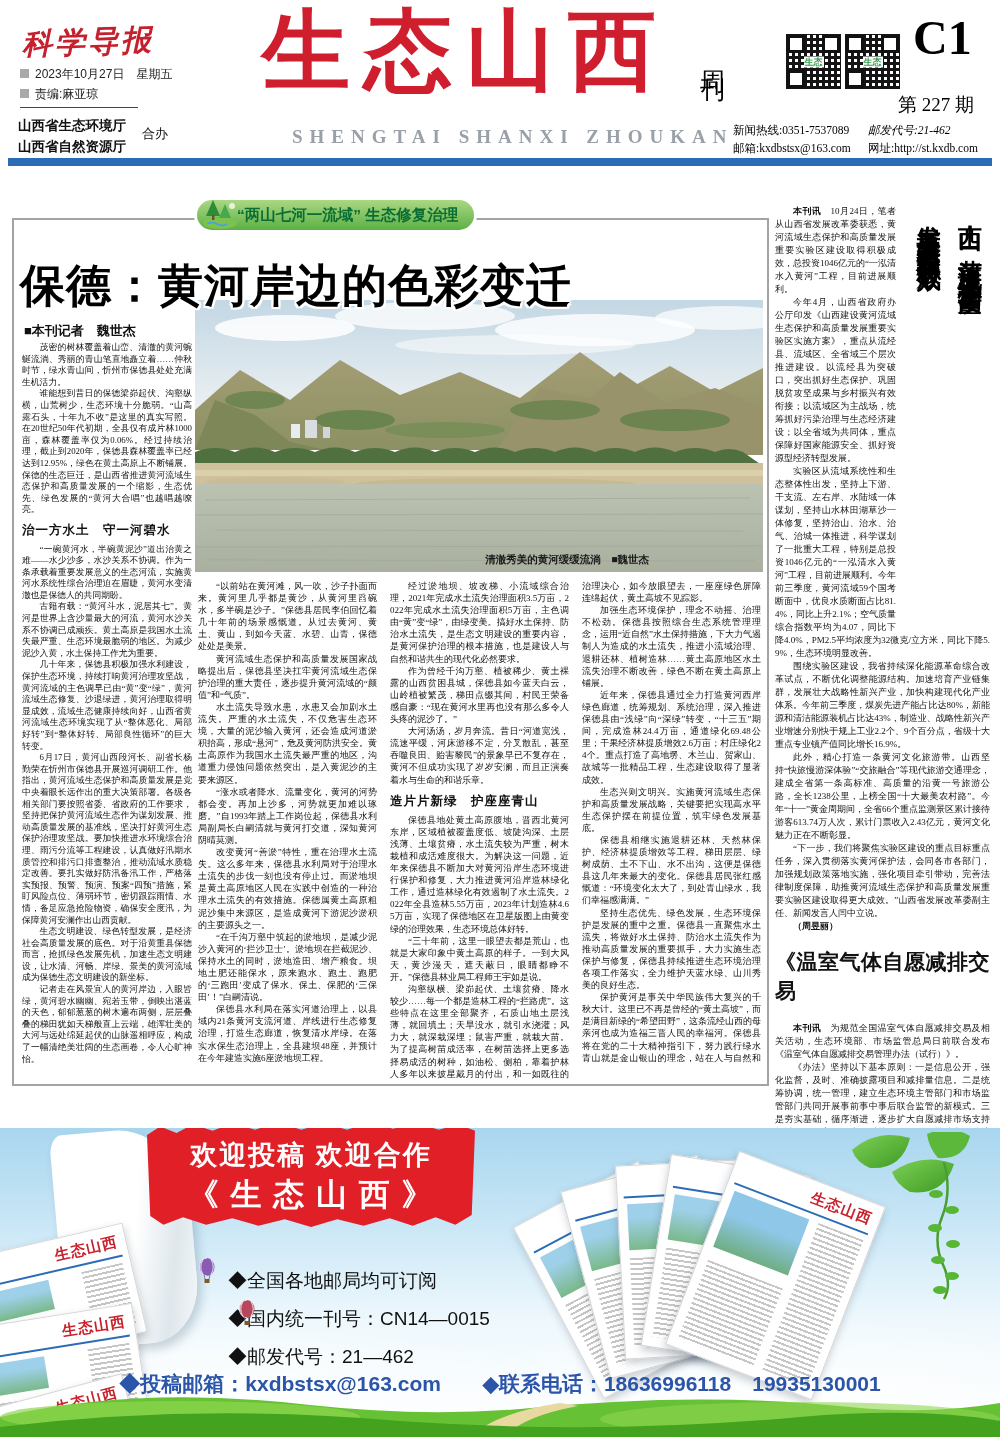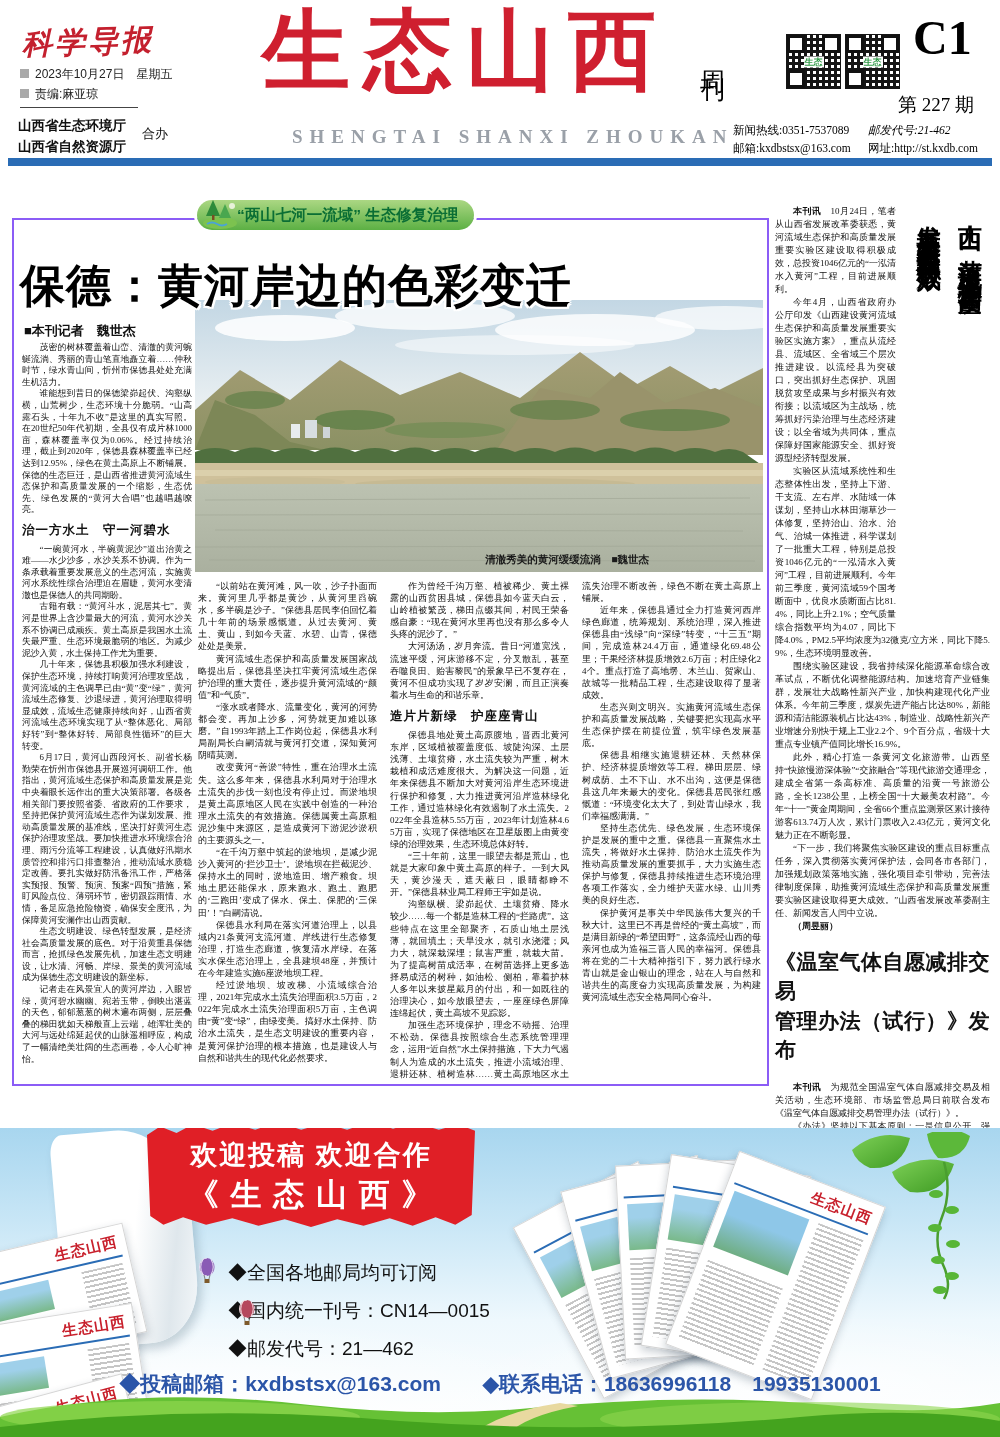--- a/index.html
+++ b/index.html
@@ -22,21 +22,21 @@
       repeating-linear-gradient(90deg,#151515 0 3px,#fff 3px 6px);outline:2px solid #fff;}
   .qr i{position:absolute;width:12px;height:12px;border:3px solid #111;background:#fff;}
   .qr i.c1{top:1px;left:1px}.qr i.c2{top:1px;right:1px}.qr i.c3{bottom:1px;left:1px}
   .qr b{position:absolute;left:50%;top:50%;transform:translate(-50%,-50%);background:#fff;color:#2f9a46;font-size:9px;line-height:1;padding:1px;font-weight:bold;}
   .pagecode{left:913px;top:10px;font-size:48px;font-weight:bold;color:#000;}
   .issue{left:898px;top:92px;font-size:19px;color:#000;}
   .contact{font-size:11.5px;color:#000;}
   .bluebar{left:8px;top:158px;width:984px;height:8px;background:#2a6cb5;}
 
   
-  .main-box{left:12px;top:218px;width:753px;height:864px;border:2px solid #8b5cf6;background:#fff;}
+  .main-box{left:12px;top:218px;width:753px;height:864px;border:2px solid #a3a3a3;background:#fff;}
   .badge{left:183px;top:-20px;height:30px;border-radius:16px;padding:0 16px 0 40px;display:flex;align-items:center;
          background:linear-gradient(180deg,#abd783,#5cb044);box-shadow:0 0 0 3px #fff;
          color:#0a6e34;font-size:15.5px;font-weight:bold;font-family:"Liberation Sans",sans-serif;white-space:nowrap;}
   .badge-icon{position:absolute;left:4px;top:-4px;}
   .headline{left:6px;top:36px;width:640px;font-family:"Liberation Sans","DejaVu Sans",sans-serif;font-weight:900;
             font-size:45px;letter-spacing:1px;color:#000;z-index:6;white-space:nowrap;
             text-shadow:-2px -2px 0 #fff,2px -2px 0 #fff,-2px 2px 0 #fff,2px 2px 0 #fff,0 -2px 0 #fff,0 2px 0 #fff,-2px 0 0 #fff,2px 0 0 #fff;}
   .byline{left:10px;top:102px;font-size:13px;font-weight:bold;font-family:"Liberation Sans",sans-serif;}
   .photo-wrap{left:181px;top:80px;width:464px;height:272px;z-index:2;}
   .caption{position:absolute;right:10px;bottom:5px;font-size:10.5px;color:#1a1a1a;font-weight:bold;}
@@ -62,21 +62,21 @@
           background:
             radial-gradient(60% 40% at 20% 90%, rgba(255,255,255,.9), rgba(255,255,255,0) 70%),
             radial-gradient(50% 35% at 80% 85%, rgba(255,255,255,.8), rgba(255,255,255,0) 70%),
             linear-gradient(180deg,#a8d6ef 0%,#c8e6f6 30%,#eef8fd 62%,#ffffff 100%);}
   .curl{left:58px;top:2px;width:135px;height:215px;background:linear-gradient(100deg,#ffffff 55%,#dfe7ec 80%,#f6f9fb);
         border-radius:12px 70px 50px 40px/20px 90px 60px 50px;transform:rotate(-5deg);box-shadow:4px 6px 10px rgba(60,90,110,.25);}
   .red-banner{left:147px;top:-8px;width:328px;height:108px;background:#e01f26;color:#fff;text-align:center;
         clip-path:polygon(0 14%,4% 6%,9% 12%,14% 4%,20% 10%,26% 3%,33% 9%,40% 2%,47% 9%,54% 3%,61% 9%,68% 2%,75% 8%,82% 3%,89% 9%,95% 4%,100% 10%,99% 88%,94% 97%,88% 90%,81% 98%,74% 91%,66% 98%,58% 92%,50% 99%,42% 92%,34% 98%,26% 91%,18% 97%,11% 90%,5% 97%,1% 89%);}
   .slogan1{margin-top:17px;font-size:27px;font-weight:900;font-family:"Liberation Sans",sans-serif;letter-spacing:2px;}
   .slogan2{font-size:31px;font-weight:bold;letter-spacing:2px;margin-top:1px;}
-  .bullets{left:228px;top:126px;width:330px;font-size:19px;line-height:38px;color:#111;font-family:"Liberation Sans",sans-serif;}
+  .bullets{left:228px;top:134px;width:330px;font-size:19px;line-height:38px;color:#111;font-family:"Liberation Sans",sans-serif;}
   .banner-contact{left:0;top:242px;width:1000px;text-align:center;color:#2b55a8;font-weight:bold;font-size:21px;font-family:"Liberation Sans",sans-serif;}
   .banner-contact span{margin:0 18px;}
   .grass{left:0;bottom:0;width:1000px;height:54px;}
   .leaves{right:28px;top:4px;width:140px;height:170px;}
   .balloon{width:18px;height:27px;}
 
   
   .mp{position:absolute;width:140px;height:192px;background:#fff;border:1px solid #d5d5d5;box-shadow:0 4px 9px rgba(40,60,80,.25);}
   .mp-mast{position:absolute;top:7px;right:8px;color:#c8202c;font-weight:bold;font-size:15px;letter-spacing:1px;}
   .mp-rule{position:absolute;top:30px;left:6px;right:6px;height:2px;background:#2a6cb5;}
@@ -199,20 +199,21 @@
         <p>“一碗黄河水，半碗黄泥沙”道出治黄之难——水少沙多，水沙关系不协调。作为一条承载着重要发展意义的生态河流，实施黄河水系统性综合治理迫在眉睫，黄河水变清澈也是保德人的共同期盼。</p>
         <p>古籍有载：“黄河斗水，泥居其七”。黄河是世界上含沙量最大的河流，黄河水沙关系不协调已成顽疾。黄土高原是我国水土流失最严重、生态环境最脆弱的地区。为减少泥沙入黄，水土保持工作尤为重要。</p>
         <p>几十年来，保德县积极加强水利建设，保护生态环境，持续打响黄河治理攻坚战，黄河流域的主色调早已由“黄”变“绿”，黄河流域生态修复、沙退绿进，黄河治理取得明显成效，流域生态健康持续向好，山西省黄河流域生态环境实现了从“整体恶化、局部好转”到“整体好转、局部良性循环”的巨大转变。</p>
         <p>6月17日，黄河山西段河长、副省长杨勤荣在忻州市保德县开展巡河调研工作。他指出，黄河流域生态保护和高质量发展是党中央着眼长远作出的重大决策部署。各级各相关部门要按照省委、省政府的工作要求，坚持把保护黄河流域生态作为谋划发展、推动高质量发展的基准线，坚决打好黄河生态保护治理攻坚战。要加快推进水环境综合治理、雨污分流等工程建设，认真做好汛期水质管控和排污口排查整治，推动流域水质稳定改善。要扎实做好防汛备汛工作，严格落实预报、预警、预演、预案“四预”措施，紧盯风险点位、薄弱环节，密切跟踪雨情、水情，备足应急抢险物资，确保安全度汛，为保障黄河安澜作出山西贡献。</p>
         <p>生态文明建设、绿色转型发展，是经济社会高质量发展的底色。对于沿黄重县保德而言，抢抓绿色发展先机，加速生态文明建设，让水清、河畅、岸绿、景美的黄河流域成为保德生态文明建设的新坐标。</p>
         <p>记者走在风景宜人的黄河岸边，入眼皆绿，黄河碧水幽幽、宛若玉带，倒映出湛蓝的天色，郁郁葱葱的树木遍布两侧，层层叠叠的梯田犹如天梯般直上云端，雄浑壮美的大河与远处绵延起伏的山脉遥相呼应，构成了一幅清绝美壮阔的生态画卷，令人心旷神怡。</p>
       </div>
     <div class="abs cols">
         <p>“以前站在黄河滩，风一吹，沙子扑面而来。黄河里几乎都是黄沙，从黄河里舀碗水，多半碗是沙子。”保德县居民李伯回忆着几十年前的场景感慨道。从过去黄河、黄土、黄山，到如今天蓝、水碧、山青，保德处处是美景。</p>
         <p>黄河流域生态保护和高质量发展国家战略提出后，保德县坚决扛牢黄河流域生态保护治理的重大责任，逐步提升黄河流域的“颜值”和“气质”。</p>
+        <p>水土流失导致水患，水患又会加剧水土流失。严重的水土流失，不仅危害生态环境，大量的泥沙输入黄河，还会造成河道淤积抬高，形成“悬河”，危及黄河防洪安全。黄土高原作为我国水土流失最严重的地区，沟道重力侵蚀问题依然突出，是入黄泥沙的主要来源区。</p>
         <p>“涨水或者降水、流量变化，黄河的河势都会变。再加上沙多，河势就更加难以琢磨。”自1993年踏上工作岗位起，保德县水利局副局长白嗣清就与黄河打交道，深知黄河阴晴莫测。</p>
         <p>改变黄河“善淤”特性，重在治理水土流失。这么多年来，保德县水利局对于治理水土流失的步伐一刻也没有停止过。而淤地坝是黄土高原地区人民在实践中创造的一种治理水土流失的有效措施。保德属黄土高原粗泥沙集中来源区，是造成黄河下游泥沙淤积的主要源头之一。</p>
         <p>“在千沟万壑中筑起的淤地坝，是减少泥沙入黄河的‘拦沙卫士’。淤地坝在拦截泥沙、保持水土的同时，淤地造田、增产粮食。坝地土肥还能保水，原来跑水、跑土、跑肥的‘三跑田’变成了保水、保土、保肥的‘三保田’！”白嗣清说。</p>
         <p>保德县水利局在落实河道治理上，以县域内21条黄河支流河道、岸线进行生态修复治理，打造生态廊道，恢复清水岸绿。在落实水保生态治理上，全县建坝48座，并预计在今年建造实施6座淤地坝工程。</p>
         <p>经过淤地坝、坡改梯、小流域综合治理，2021年完成水土流失治理面积3.5万亩，2022年完成水土流失治理面积5万亩，主色调由“黄”变“绿”，由绿变美。搞好水土保持、防治水土流失，是生态文明建设的重要内容，是黄河保护治理的根本措施，也是建设人与自然和谐共生的现代化必然要求。</p>
         <p>作为曾经千沟万壑、植被稀少、黄土裸露的山西贫困县城，保德县如今蓝天白云，山岭植被繁茂，梯田点缀其间，村民王荣备感自豪：“现在黄河水里再也没有那么多令人头疼的泥沙了。”</p>
         <p>大河汤汤，岁月奔流。昔日“河道宽浅，流速平缓，河床游移不定，分叉散乱，甚至吞噬良田、贻害黎民”的景象早已不复存在，黄河不但成功实现了岁岁安澜，而且正演奏着水与生命的和谐乐章。</p>
         <h3>造片片新绿　护座座青山</h3>
         <p>保德县地处黄土高原腹地，晋西北黄河东岸，区域植被覆盖度低、坡陡沟深、土层浅薄、土壤贫瘠，水土流失较为严重，树木栽植和成活难度很大。为解决这一问题，近年来保德县不断加大对黄河沿岸生态环境进行保护和修复，大力推进黄河沿岸造林绿化工作，通过造林绿化有效遏制了水土流失。2022年全县造林5.55万亩，2023年计划造林4.65万亩，实现了保德地区在卫星版图上由黄变绿的治理效果，生态环境总体好转。</p>
         <p>“三十年前，这里一眼望去都是荒山，也就是大家印象中黄土高原的样子。一到大风天，黄沙漫天，遮天蔽日，眼睛都睁不开。”保德县林业局工程师王宇如是说。</p>
@@ -239,21 +240,20 @@
           <p>围绕实验区建设，我省持续深化能源革命综合改革试点，不断优化调整能源结构。加速培育产业链集群，发展壮大战略性新兴产业，加快构建现代化产业体系。今年前三季度，煤炭先进产能占比达80%，新能源和清洁能源装机占比达43%，制造业、战略性新兴产业增速分别快于规上工业2.2个、9个百分点，省级十大重点专业镇产值同比增长16.9%。</p>
           <p>此外，精心打造一条黄河文化旅游带。山西坚持“快旅慢游深体验”“交旅融合”等现代旅游交通理念，建成全省第一条高标准、高质量的沿黄一号旅游公路，全长1238公里，上榜全国“十大最美农村路”。今年“十一”黄金周期间，全省66个重点监测景区累计接待游客613.74万人次，累计门票收入2.43亿元，黄河文化魅力正在不断彰显。</p>
           <p>“下一步，我们将聚焦实验区建设的重点目标重点任务，深入贯彻落实黄河保护法，会同各市各部门，加强规划政策落地实施，强化项目牵引带动，完善法律制度保障，助推黄河流域生态保护和高质量发展重要实验区建设取得更大成效。”山西省发展改革委副主任、新闻发言人闫中立说。</p>
         </div>
       <p class="signature">（周昱丽）</p>
     </article>
 
     <article class="r2">
       <h2 style="margin:0 0 16px;">
         <span style="display:block">《温室气体自愿减排交易</span>
-        <span style="display:block">管理办法（试行）》发布</span>
       </h2>
       <div>
           <p><b>本刊讯　</b>为规范全国温室气体自愿减排交易及相关活动，生态环境部、市场监管总局日前联合发布《温室气体自愿减排交易管理办法（试行）》。</p>
           <p>《办法》坚持以下基本原则：一是信息公开，强化监督，及时、准确披露项目和减排量信息。二是统筹协调，统一管理，建立生态环境主管部门和市场监管部门共同开展事前事中事后联合监管的新模式。三是夯实基础，循序渐进，逐步扩大自愿减排市场支持领域。四是立足国内，对接国际，更好推动实现碳达峰碳中和目标。（寇江泽）</p>
         </div>
     </article>
   </aside>
 
   <section class="abs banner">
     <div class="abs curl"></div>

